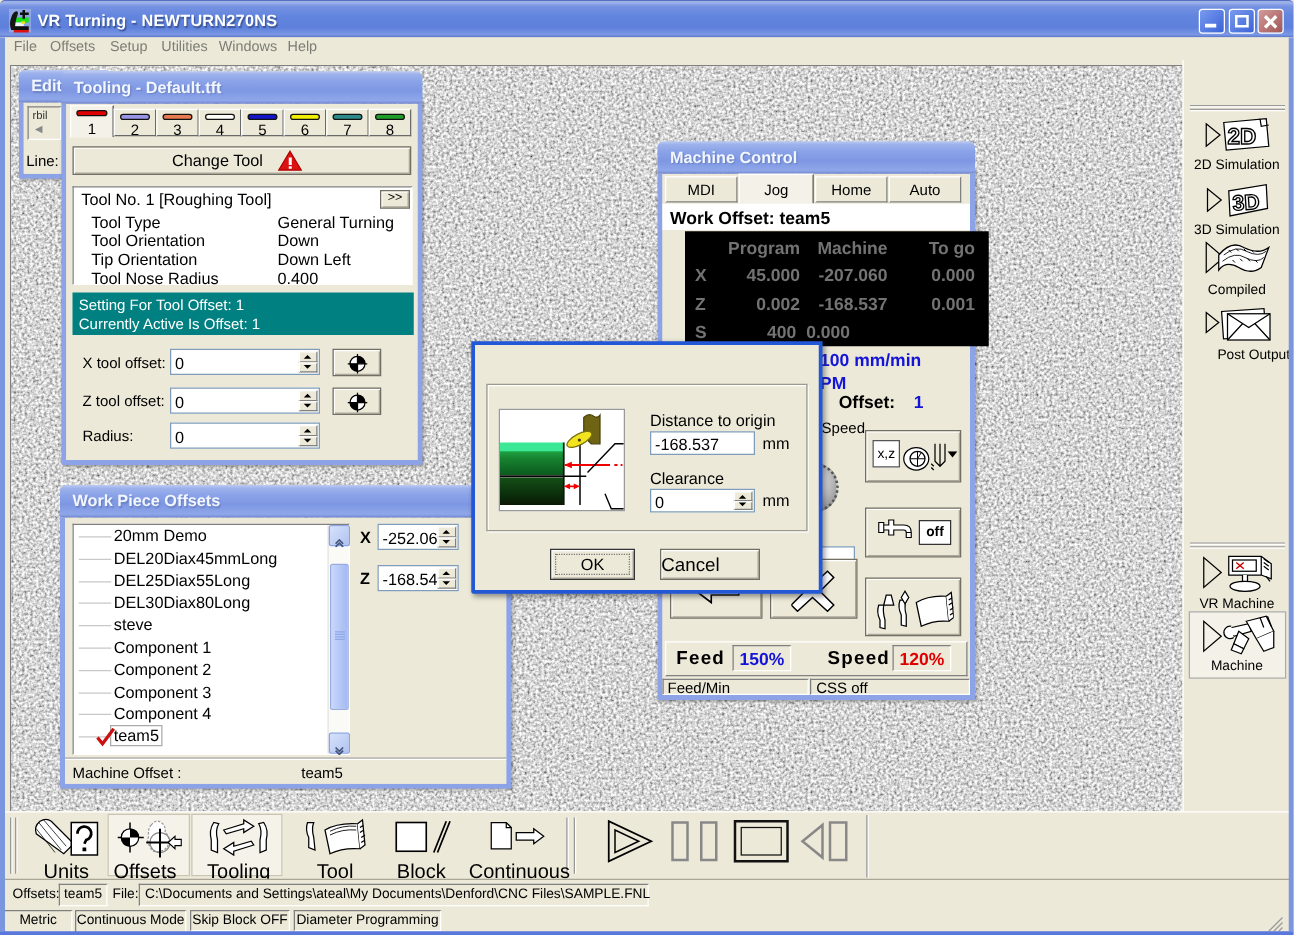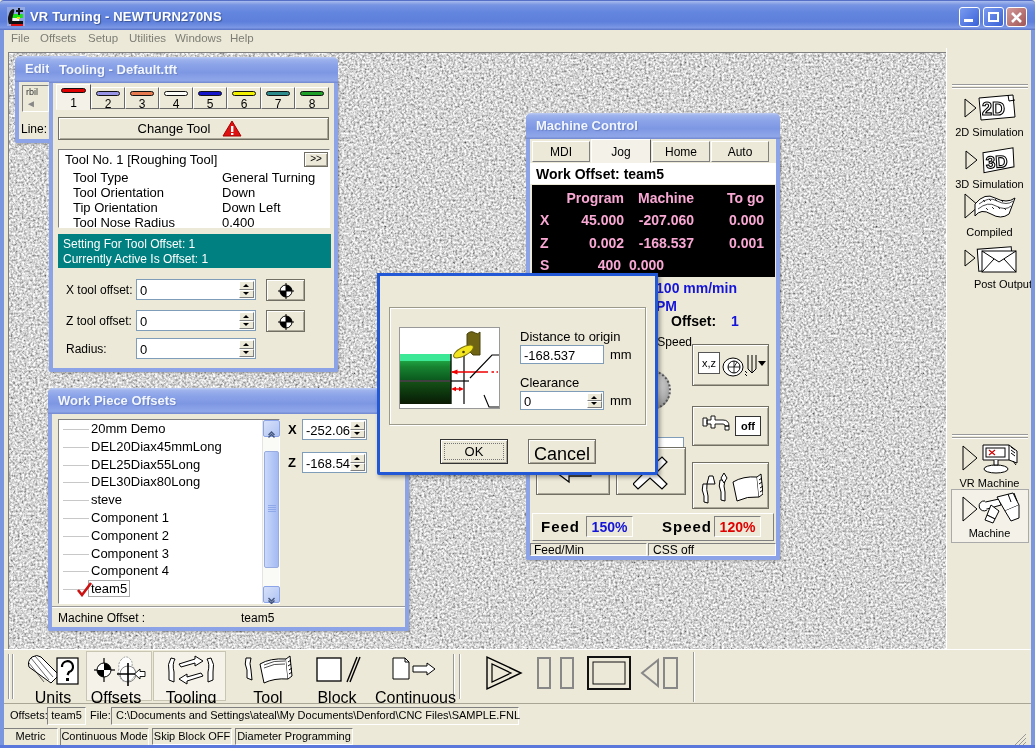--- a/index.html
+++ b/index.html
@@ -315,21 +315,21 @@
   <div class="wtitle">
       <span>Machine Control</span>
     </div>
   <div class="abs mtab" style="left:2px;top:2px;width:58px;height:21px;">MDI</div>
   <div class="abs mtab msel" style="left:61px;top:0;width:60px;height:24px;">Jog</div>
   <div class="abs mtab" style="left:122px;top:2px;width:58px;height:21px;">Home</div>
   <div class="abs mtab" style="left:181px;top:2px;width:58px;height:21px;">Auto</div>
   <div class="abs" style="left:0;top:24px;width:246px;height:21px;background:#fff;font-weight:bold;font-size:14px;">
       <span class="abs" style="left:6px;top:3px">Work Offset: team5</span>
     </div>
-  <div class="abs" style="left:2px;top:46px;width:243px;height:92px;background:#000;color:#f9a8d4;font-weight:bold;font-size:14px;">
+  <div class="abs" style="left:18px;top:46px;width:243px;height:92px;background:#000;color:#737373;font-weight:bold;font-size:14px;">
     <span class="abs" style="right:151px;top:5px">Program</span>
       <span class="abs" style="right:81px;top:5px">Machine</span>
       <span class="abs" style="right:11px;top:5px">To go</span>
     <span class="abs" style="left:8px;top:27px">X</span>
       <span class="abs" style="right:151px;top:27px">45.000</span>
       <span class="abs" style="right:81px;top:27px">-207.060</span>
       <span class="abs" style="right:11px;top:27px">0.000</span>
     <span class="abs" style="left:8px;top:50px">Z</span>
       <span class="abs" style="right:151px;top:50px">0.002</span>
       <span class="abs" style="right:81px;top:50px">-168.537</span>
@@ -444,21 +444,21 @@
       <div class="spin" style="right:1px;top:1px;height:15px">
         <i class="su"></i>
         <i class="sd"></i>
       </div>
     </div>
   <span class="abs" style="left:230px;top:117px;font-size:13px">mm</span>
   <div class="abs" style="left:60px;top:163px;width:68px;height:25px;border:1px solid #333;background:#ECE9D8;box-shadow:inset 1px 1px 0 #fff, inset -1px -1px 0 #aca899;text-align:center;font-size:13px;">
     <div class="abs" style="left:3px;top:3px;right:3px;bottom:3px;border:1px dotted #777"></div>
     <span style="position:relative;top:4px">OK</span>
   </div>
-  <div class="abs btn3d" style="left:148px;top:163px;width:68px;height:25px;text-align:center;font-size:18px;"><span style="position:relative;top:4px">Cancel</span></div>
+  <div class="abs btn3d" style="left:148px;top:163px;width:80px;height:25px;text-align:left;font-size:15px;"><span style="position:relative;top:4px">Cancel</span></div>
 </div>
 
 <div class="abs" id="toolbar" style="left:1px;top:649px;width:1033px;height:54px;background:#ECE9D8;border-top:1px solid #fff;z-index:20">
   <div class="abs" style="left:7px;top:4px;width:2px;height:45px;border-left:1px solid #999;border-right:1px solid #fff"></div>
   <div class="abs" style="left:11px;top:4px;width:2px;height:45px;border-left:1px solid #999;border-right:1px solid #fff"></div>
   <div class="abs" style="left:452px;top:4px;width:2px;height:45px;border-left:1px solid #999;border-right:1px solid #fff"></div>
   <div class="abs" style="left:458px;top:4px;width:2px;height:45px;border-left:1px solid #999;border-right:1px solid #fff"></div>
   <div class="abs" style="left:692px;top:2px;width:2px;height:50px;border-left:1px solid #999;border-right:1px solid #fff"></div>
   <div class="abs tlab" style="left:21px;top:39px;width:62px;">Units</div>
   <div class="abs tlab" style="left:84px;top:39px;width:62px;">Offsets</div>

